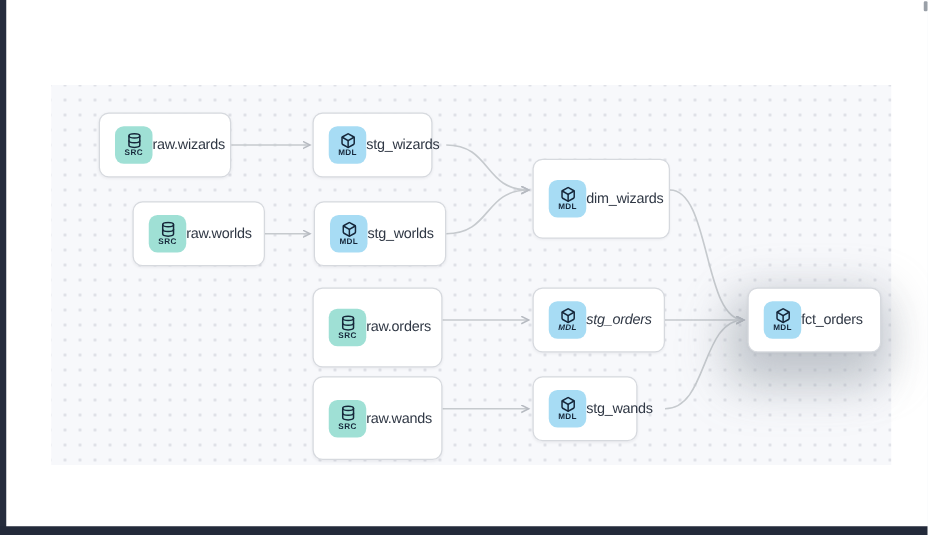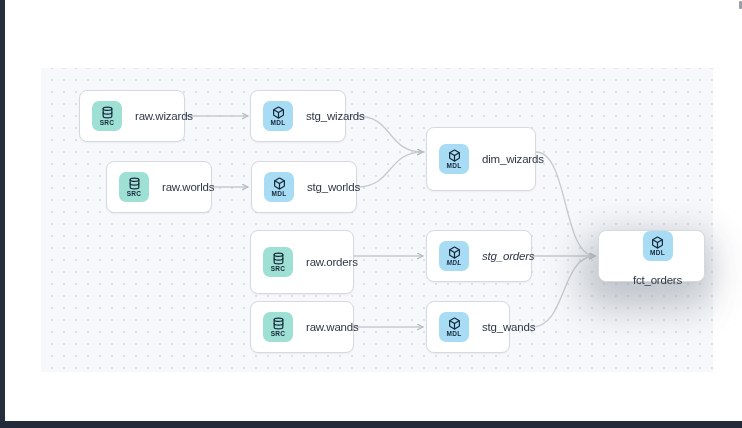--- a/index.html
+++ b/index.html
@@ -27,21 +27,21 @@
     background-size:12px 12px;
     background-position:5px 6px;
   }
   .stage{position:absolute;left:0;top:0;width:742px;height:428px;}
   svg.edges{position:absolute;left:0;top:0;width:742px;height:428px;pointer-events:none;}
   svg.edges path.edge{fill:none;stroke:#c6cace;stroke-width:1.3px;}
 
   .node{
     position:absolute;box-sizing:border-box;
     background:#ffffff;border:1px solid #d6d9de;border-radius:8px;
-    display:flex;align-items:center;gap:13px;padding-left:12px;
+    display:flex;align-items:center;padding-left:12px;
     box-shadow:0 1px 2px rgba(16,24,40,0.05);
     cursor:pointer;
   }
   .node.highlight{
     box-shadow:0 12px 34px 10px rgba(152,160,170,0.42),
                -14px 22px 38px 6px rgba(152,160,170,0.28),
                0 1px 2px rgba(16,24,40,0.05);
   }
   .badge{
     width:30px;height:30px;border-radius:7px;flex:0 0 auto;
@@ -165,21 +165,21 @@
 
       <svg class="icon-mdl" width="13" height="13" viewBox="0 0 24 24" fill="none" stroke="#16273a" stroke-width="2.2" stroke-linecap="round" stroke-linejoin="round" style="display: block;">
         <path d="M21 16V8a2 2 0 0 0-1-1.73l-7-4a2 2 0 0 0-2 0l-7 4A2 2 0 0 0 3 8v8a2 2 0 0 0 1 1.73l7 4a2 2 0 0 0 2 0l7-4A2 2 0 0 0 21 16z"></path>
         <polyline points="3.3 7 12 12 20.7 7"></polyline>
         <line x1="12" y1="22" x2="12" y2="12"></line>
       </svg>
       <span class="badge-label">MDL</span>
     </span>
     <span class="node-label">stg_orders</span>
   </div>
-    <div class="node source" style="left: 250px; top: 301px; width: 104px; height: 52px; align-items: center;">
+    <div class="node source" style="left: 250px; top: 301px; width: 104px; height: 67px; align-items: center;">
     <span class="badge">
       <svg class="icon-src" width="13" height="13" viewBox="0 0 24 24" fill="none" stroke="#16273a" stroke-width="2.2" stroke-linecap="round" stroke-linejoin="round" style="display: block;">
         <ellipse cx="12" cy="5" rx="8" ry="3"></ellipse>
         <path d="M4 5v14c0 1.7 3.6 3 8 3s8-1.3 8-3V5"></path>
         <path d="M4 12c0 1.7 3.6 3 8 3s8-1.3 8-3"></path>
       </svg>
 
       <span class="badge-label">SRC</span>
     </span>
     <span class="node-label">raw.wands</span>
@@ -189,21 +189,21 @@
 
       <svg class="icon-mdl" width="13" height="13" viewBox="0 0 24 24" fill="none" stroke="#16273a" stroke-width="2.2" stroke-linecap="round" stroke-linejoin="round" style="display: block;">
         <path d="M21 16V8a2 2 0 0 0-1-1.73l-7-4a2 2 0 0 0-2 0l-7 4A2 2 0 0 0 3 8v8a2 2 0 0 0 1 1.73l7 4a2 2 0 0 0 2 0l7-4A2 2 0 0 0 21 16z"></path>
         <polyline points="3.3 7 12 12 20.7 7"></polyline>
         <line x1="12" y1="22" x2="12" y2="12"></line>
       </svg>
       <span class="badge-label">MDL</span>
     </span>
     <span class="node-label">stg_wands</span>
   </div>
-    <div class="node model highlight" style="left: 598px; top: 230px; width: 107px; height: 52px; flex-direction: column;">
+    <div class="node model highlight" style="left: 598px; top: 230px; width: 107px; height: 52px;">
     <span class="badge">
 
       <svg class="icon-mdl" width="13" height="13" viewBox="0 0 24 24" fill="none" stroke="#16273a" stroke-width="2.2" stroke-linecap="round" stroke-linejoin="round" style="display: block;">
         <path d="M21 16V8a2 2 0 0 0-1-1.73l-7-4a2 2 0 0 0-2 0l-7 4A2 2 0 0 0 3 8v8a2 2 0 0 0 1 1.73l7 4a2 2 0 0 0 2 0l7-4A2 2 0 0 0 21 16z"></path>
         <polyline points="3.3 7 12 12 20.7 7"></polyline>
         <line x1="12" y1="22" x2="12" y2="12"></line>
       </svg>
       <span class="badge-label">MDL</span>
     </span>
     <span class="node-label">fct_orders</span>

